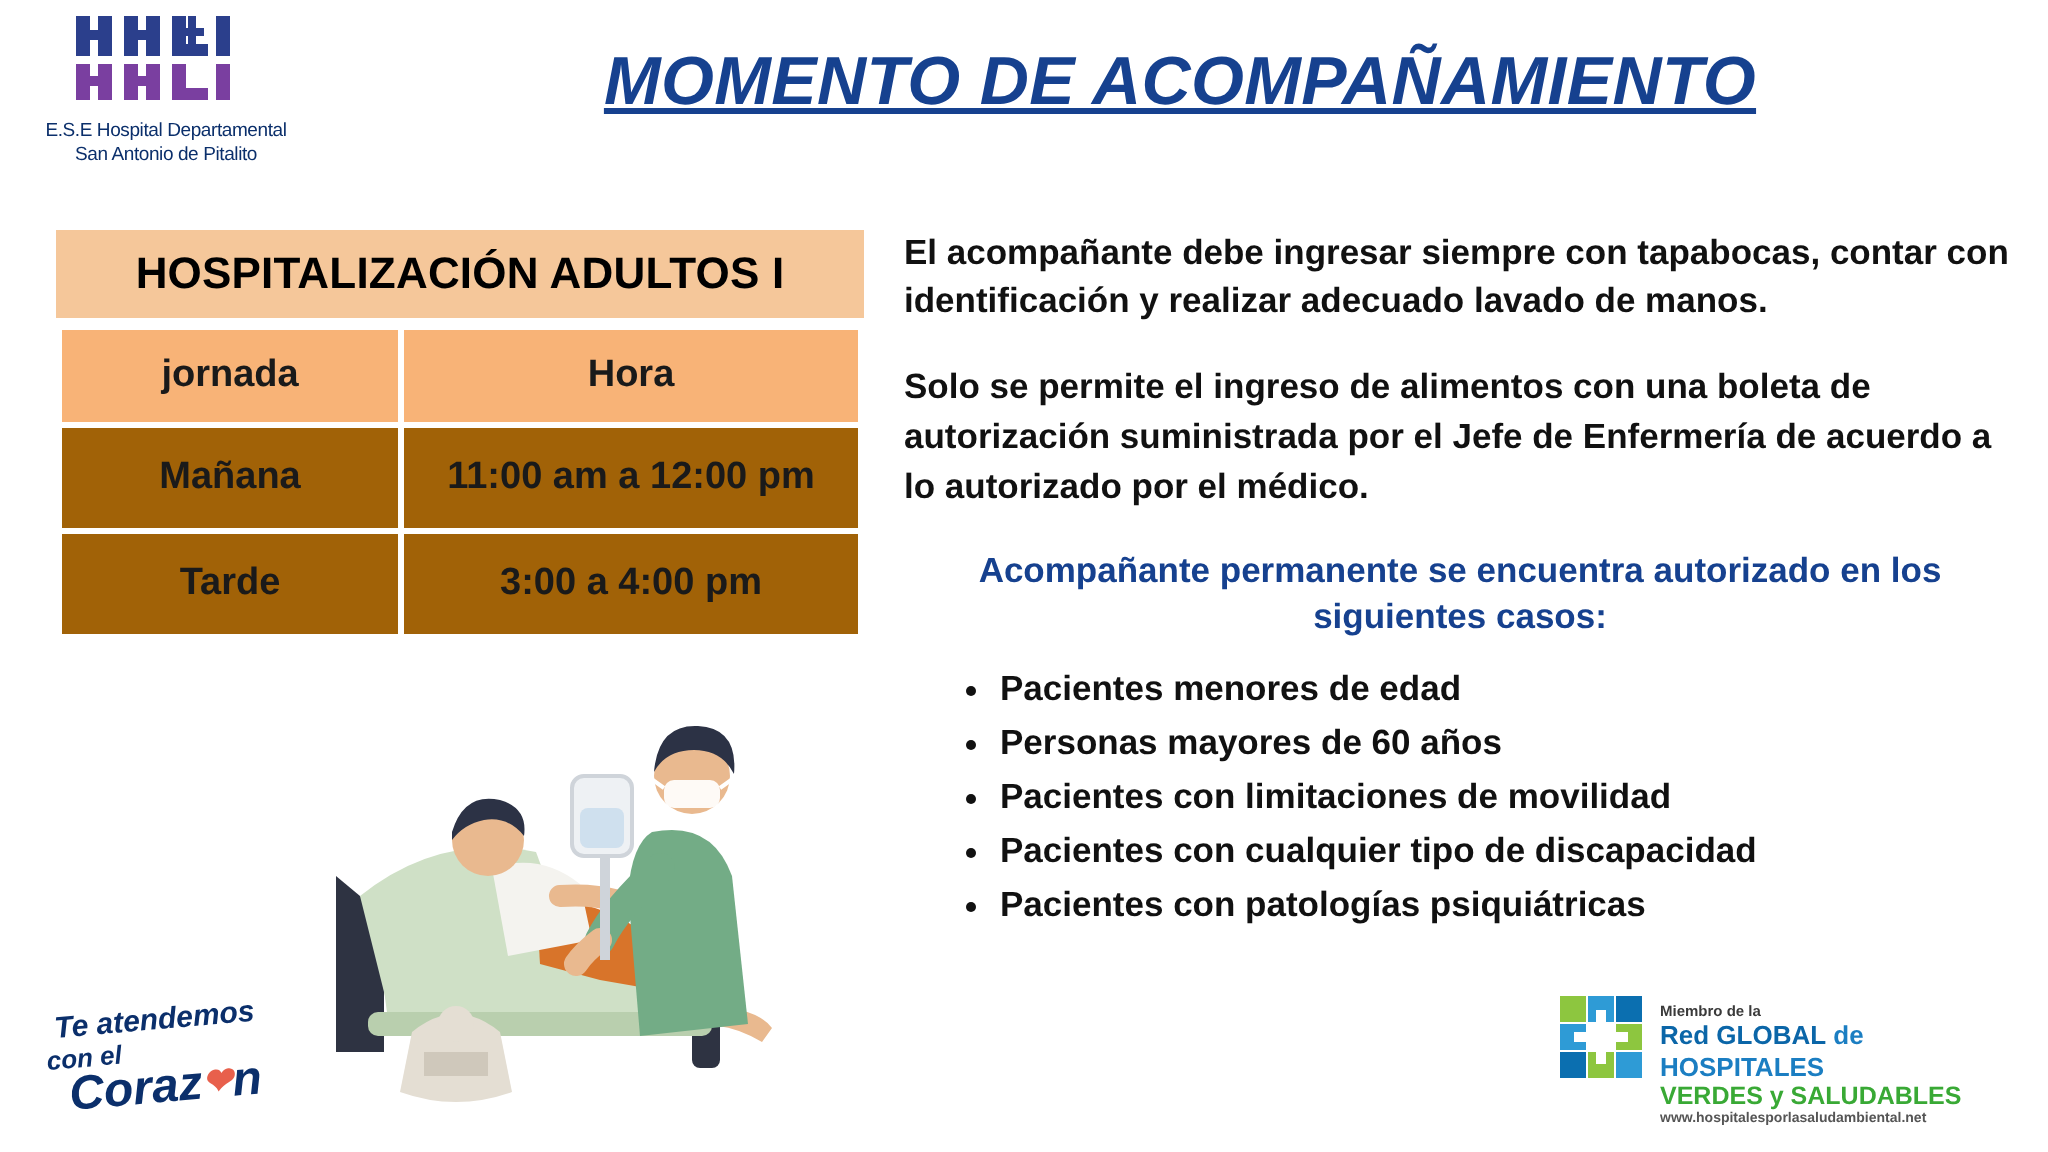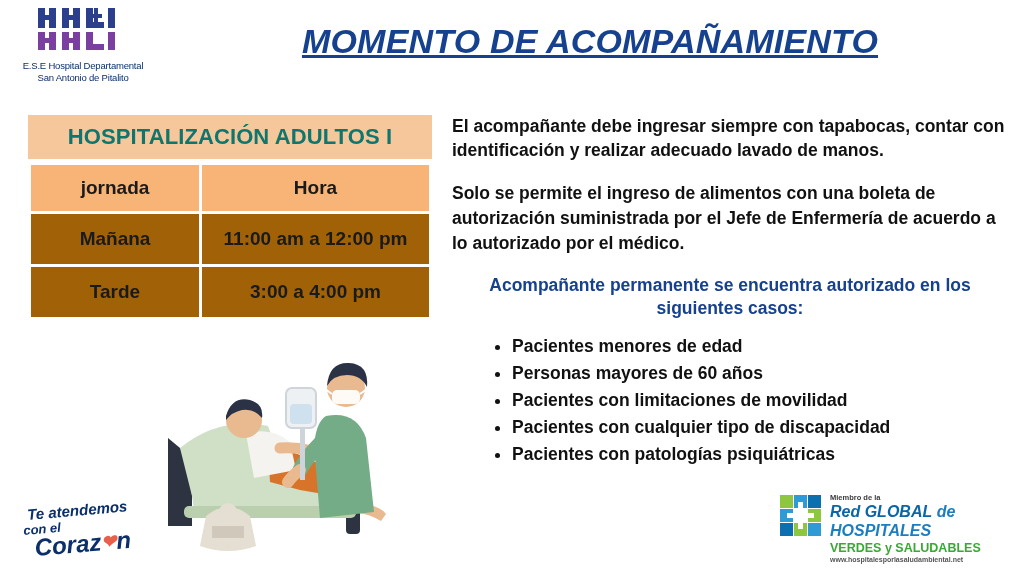--- a/index.html
+++ b/index.html
@@ -54,21 +54,21 @@
 
   
   #table-wrap {
     position: absolute;
     left: 28px;
     top: 115px;
     width: 404px;
   }
   .tbl-title {
     background: #f5c79a;
-    color: #0f766e;
+    color: #000000;
     font-size: 22px;
     font-weight: bold;
     text-align: center;
     padding: 9px 4px;
     letter-spacing: 0.1px;
   }
   table.sched {
     border-collapse: separate;
     border-spacing: 3px;
     width: 100%;
@@ -118,21 +118,21 @@
   }
   .highlight {
     color: #16418f;
     font-size: 17.5px;
     font-weight: bold;
     text-align: center;
     line-height: 1.35;
     margin: 4px 0 10px 0;
   }
   ul.cases {
-    margin: 12px;
+    margin: 0;
     padding-left: 48px;
     list-style: disc;
   }
   ul.cases li {
     font-size: 17.5px;
     font-weight: bold;
     line-height: 1.55;
     color: #111111;
   }
 
@@ -195,24 +195,23 @@
     flex: 0 0 46px;
   }
   #green-badge .gb-text { line-height: 1.18; }
   #green-badge .gb-l1 {
     font-size: 7.5px;
     color: #3a3a3a;
     font-weight: bold;
     margin-top: 27px;
   }
   #green-badge .gb-l2 {
-    font-size: 16px;
+    font-size: 13px;
     color: #1b7ec2;
     font-weight: bold;
-    font-style: italic;
   }
   #green-badge .gb-l2 b { color: #0b66a8; }
   #green-badge .gb-l3 {
     font-size: 12.5px;
     color: #39a935;
     font-weight: bold;
   }
   #green-badge .gb-l4 {
     font-size: 7px;
     color: #555;

